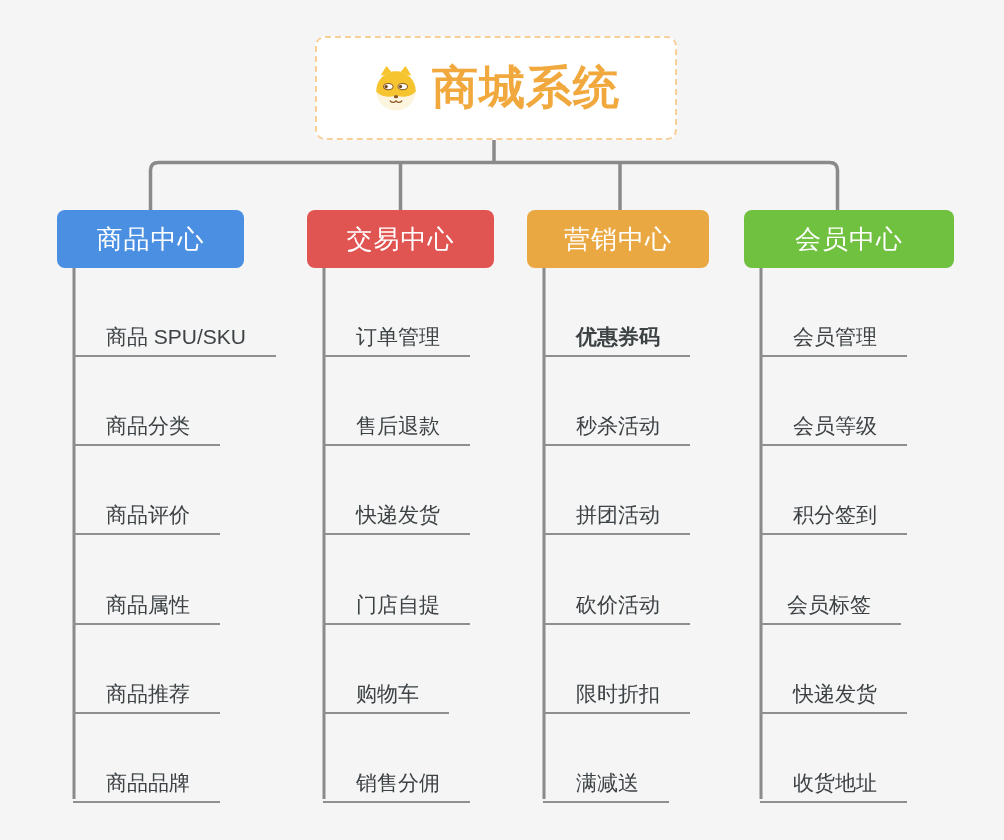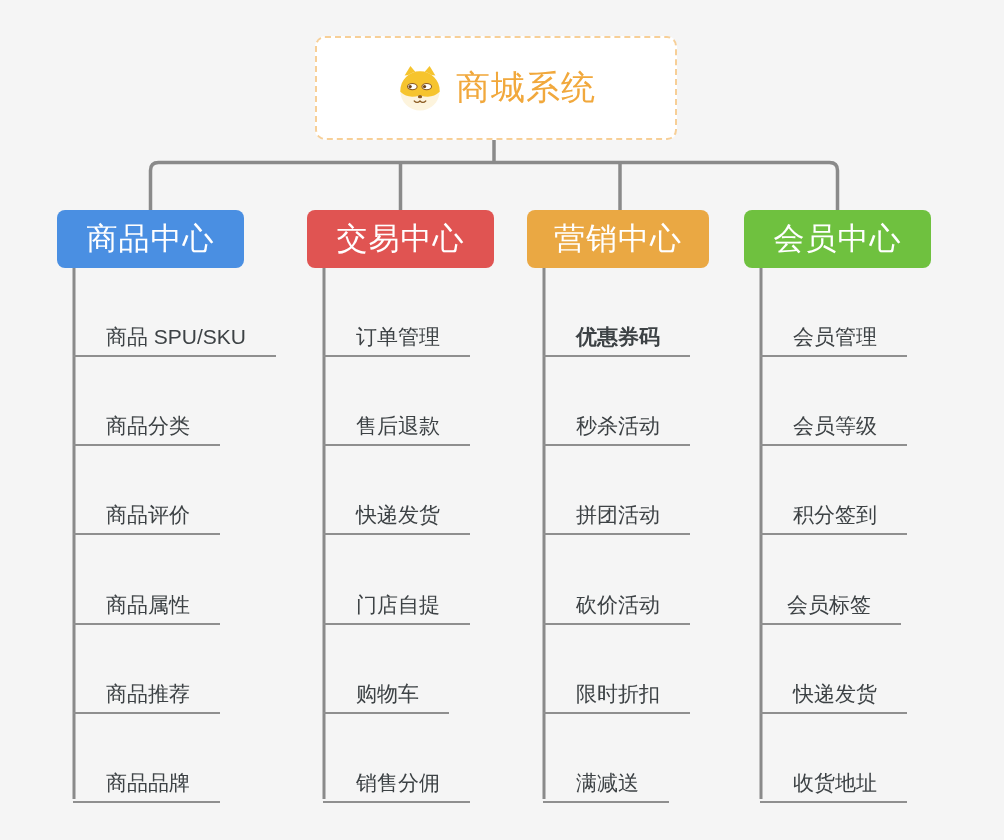--- a/index.html
+++ b/index.html
@@ -10,27 +10,27 @@
   }
   #canvas{position:absolute;inset:0;width:1004px;height:840px;}
   #connectors{position:absolute;left:0;top:0;z-index:0;}
 
   .root-node{
     position:absolute;left:315px;top:36px;width:362px;height:104px;
     background:#ffffff;border:2px dashed #f7cf97;border-radius:10px;
     box-sizing:border-box;display:flex;align-items:center;justify-content:center;
     gap:12px;z-index:2;
   }
-  .root-title{font-size:34px;letter-spacing:1px;font-weight:400;}
+  .root-title{font-size:46px;letter-spacing:1px;font-weight:700;}
   .dog-icon{width:48px;height:48px;flex:0 0 auto;}
 
   .branch-box{
     position:absolute;height:58px;border-radius:8px;
     display:flex;align-items:center;justify-content:center;
-    color:#ffffff;font-size:31px;letter-spacing:1px;z-index:2;
+    color:#ffffff;font-size:26px;letter-spacing:1px;z-index:2;
   }
 
   .leaf{
     position:absolute;height:40px;
     display:flex;align-items:flex-end;
     padding:0 30px 4px 33px;
     font-size:21px;color:#3d4245;white-space:nowrap;
     border-bottom:2px solid #a21caf;
     z-index:1;
   }
@@ -95,21 +95,21 @@
       <span>营销中心</span>
     </div>
   </div>
 <div class="leaf" style="left: 543px; top: 311px; border-bottom-color: rgb(143, 143, 143); color: rgb(61, 66, 69); font-weight: bold;">优惠券码</div>
       <div class="leaf" style="left: 543px; top: 400px; border-bottom-color: rgb(143, 143, 143); color: rgb(61, 66, 69);">秒杀活动</div>
       <div class="leaf" style="left: 543px; top: 489px; border-bottom-color: rgb(143, 143, 143); color: rgb(61, 66, 69);">拼团活动</div>
       <div class="leaf" style="left: 543px; top: 579px; border-bottom-color: rgb(143, 143, 143); color: rgb(61, 66, 69);">砍价活动</div>
       <div class="leaf" style="left: 543px; top: 668px; border-bottom-color: rgb(143, 143, 143); color: rgb(61, 66, 69);">限时折扣</div>
       <div class="leaf" style="left: 543px; top: 757px; border-bottom-color: rgb(143, 143, 143); color: rgb(61, 66, 69);">满减送</div>
   <div>
-    <div class="branch-box" style="left: 744px; top: 210px; width: 187px; background: rgb(111, 193, 63);">
+    <div class="branch-box" style="left: 744px; top: 210px; width: 210px; background: rgb(111, 193, 63);">
       <span>会员中心</span>
     </div>
   </div>
 <div class="leaf" style="left: 760px; top: 311px; border-bottom-color: rgb(143, 143, 143); color: rgb(61, 66, 69);">会员管理</div>
       <div class="leaf" style="left: 760px; top: 400px; border-bottom-color: rgb(143, 143, 143); color: rgb(61, 66, 69);">会员等级</div>
       <div class="leaf" style="left: 760px; top: 489px; border-bottom-color: rgb(143, 143, 143); color: rgb(61, 66, 69);">积分签到</div>
       <div class="leaf" style="left: 760px; top: 579px; border-bottom-color: rgb(143, 143, 143); color: rgb(61, 66, 69); padding-left: 27px;">会员标签</div>
       <div class="leaf" style="left: 760px; top: 668px; border-bottom-color: rgb(143, 143, 143); color: rgb(61, 66, 69);">快递发货</div>
       <div class="leaf" style="left: 760px; top: 757px; border-bottom-color: rgb(143, 143, 143); color: rgb(61, 66, 69);">收货地址</div>
     </div>

